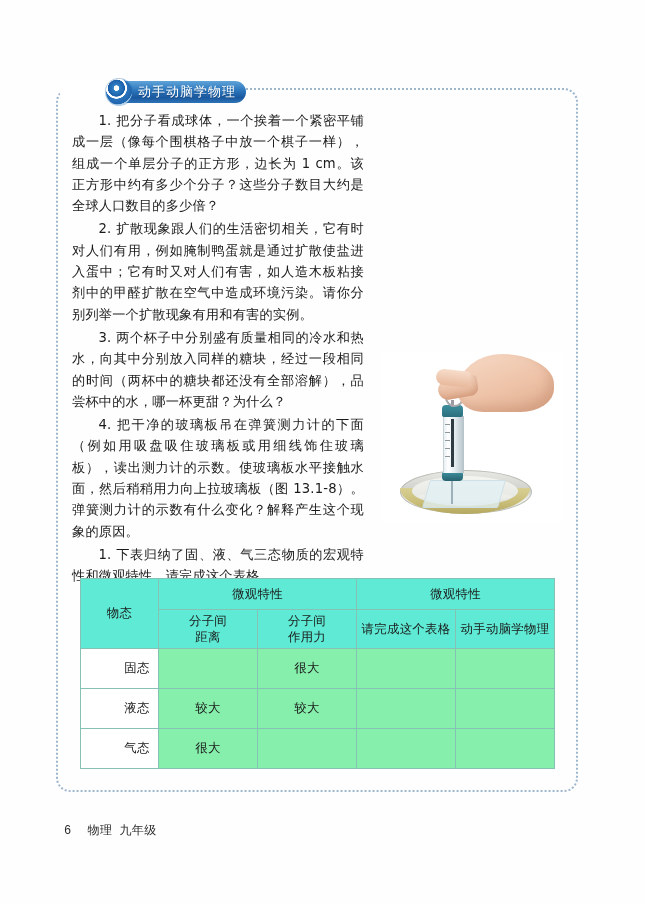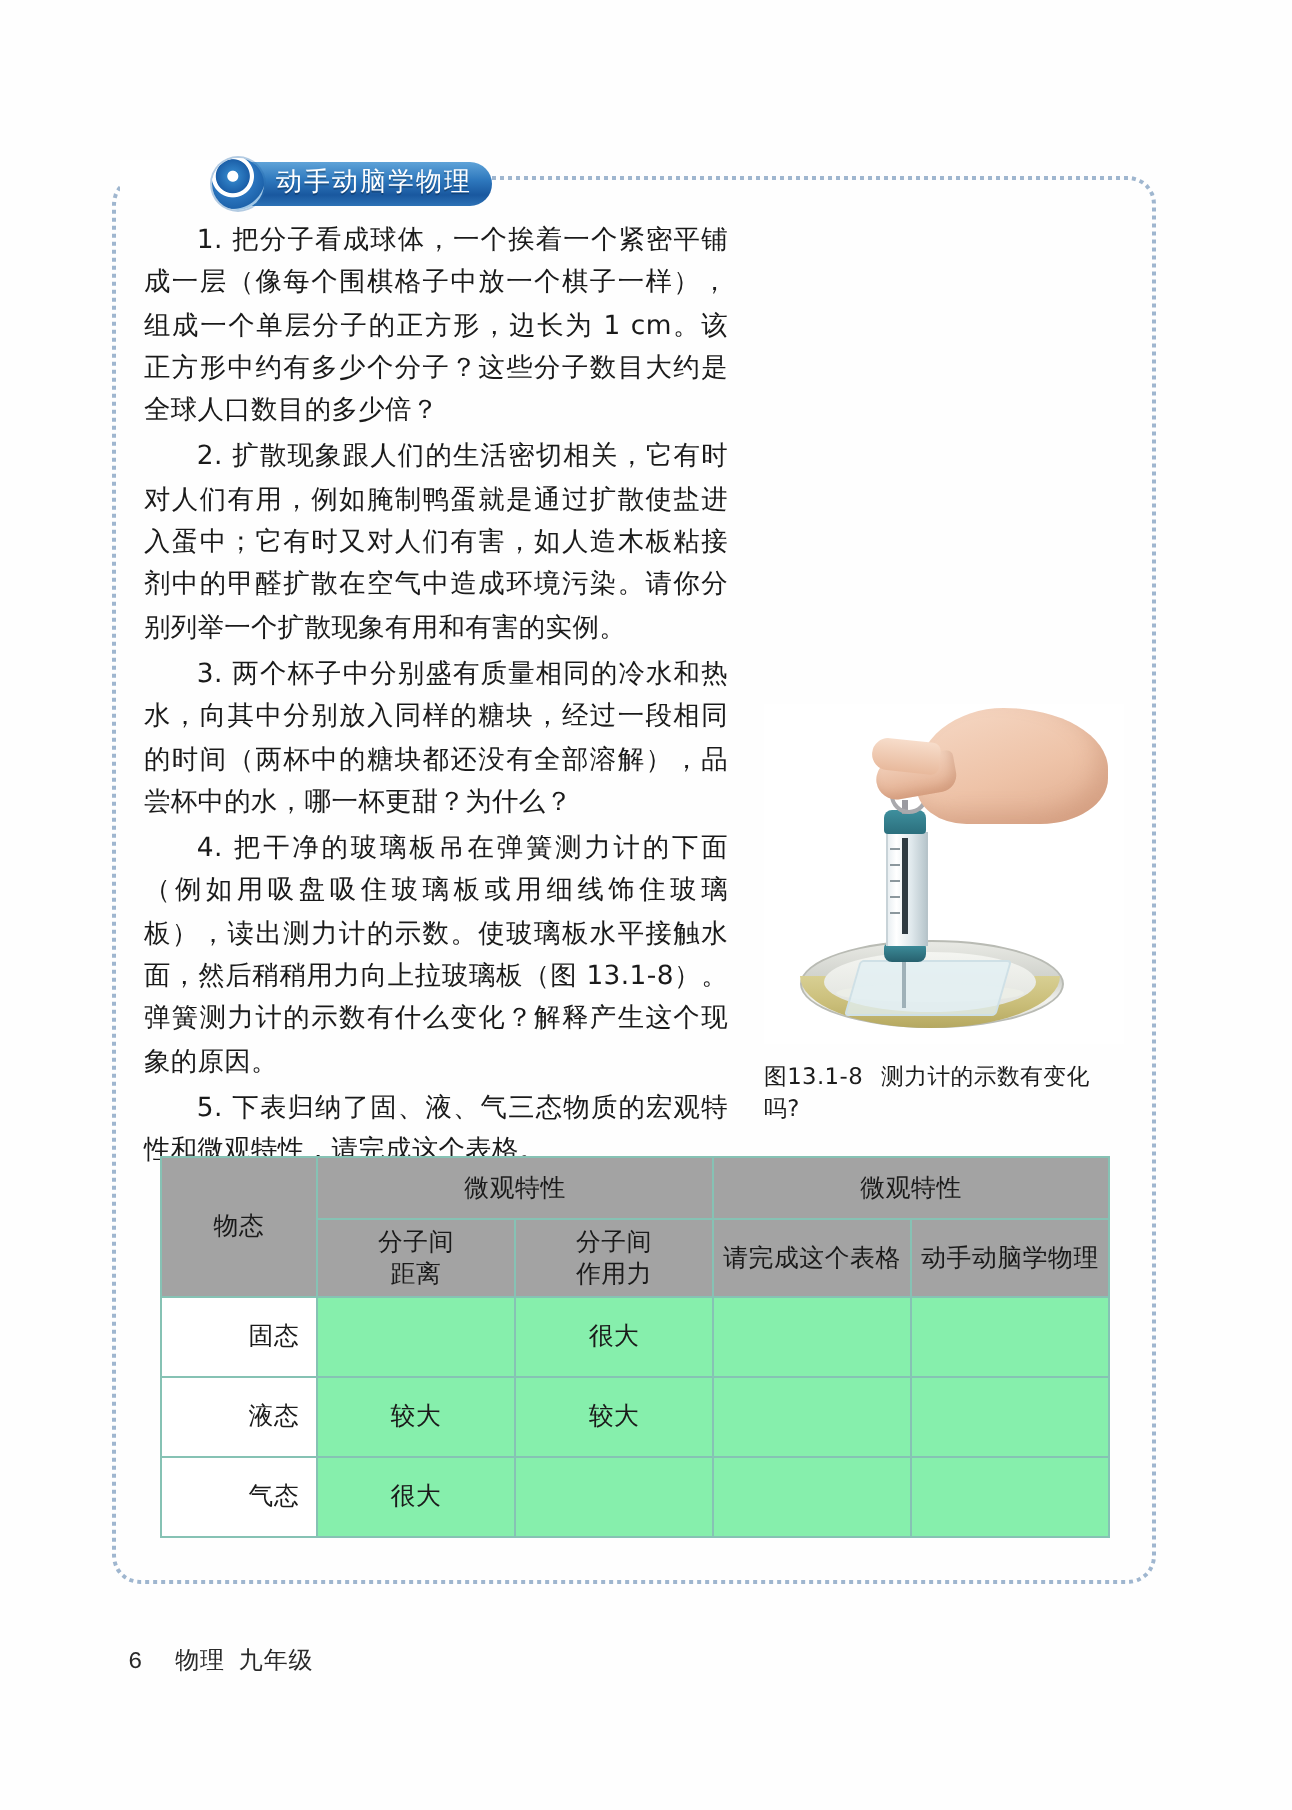--- a/index.html
+++ b/index.html
@@ -294,21 +294,21 @@
   }
   #state-table th, #state-table td {
     border: 1px solid #86c2b4;
     text-align: center;
     vertical-align: middle;
     padding: 0;
     font-weight: normal;
     letter-spacing: .3px;
   }
   #state-table thead th {
-    background: #a3a3a3;
+    background: #5eead4;
     margin-left: 28px;
   }
   #state-table .h-group { height: 30px; }
   #state-table .h-sub { height: 38px; line-height: 16px; }
   #state-table .h-state { height: 68px; }
   #state-table tbody td { height: 39px; background: #86efac; }
   #state-table tbody td.state-cell { background: #ffffff; padding-left: 35px; }
   #state-table col.c-state { width: 78px; }
   #state-table col.c-micro { width: 99px; }
   #state-table col.c-macro { width: 99px; }
@@ -337,21 +337,21 @@
   <div id="section-badge">
     <div id="badge-icon"></div>
     <div id="badge-plate">动手动脑学物理</div>
   </div>
 
   <div id="text-column">
     <p class="q-item">1. 把分子看成球体，一个挨着一个紧密平铺成一层（像每个围棋格子中放一个棋子一样），组成一个单层分子的正方形，边长为 1 cm。该正方形中约有多少个分子？这些分子数目大约是全球人口数目的多少倍？</p>
     <p class="q-item">2. 扩散现象跟人们的生活密切相关，它有时对人们有用，例如腌制鸭蛋就是通过扩散使盐进入蛋中；它有时又对人们有害，如人造木板粘接剂中的甲醛扩散在空气中造成环境污染。请你分别列举一个扩散现象有用和有害的实例。</p>
     <p class="q-item">3. 两个杯子中分别盛有质量相同的冷水和热水，向其中分别放入同样的糖块，经过一段相同的时间（两杯中的糖块都还没有全部溶解），品尝杯中的水，哪一杯更甜？为什么？</p>
     <p class="q-item">4. 把干净的玻璃板吊在弹簧测力计的下面（例如用吸盘吸住玻璃板或用细线饰住玻璃板），读出测力计的示数。使玻璃板水平接触水面，然后稍稍用力向上拉玻璃板（图 13.1-8）。弹簧测力计的示数有什么变化？解释产生这个现象的原因。</p>
-    <p class="q-item">5. 下表归纳了固、液、气三态物质的宏观特性和微观特性，请完成这个表格。</p>
+    <p class="q-item">1. 下表归纳了固、液、气三态物质的宏观特性和微观特性，请完成这个表格。</p>
   </div>
 
   <div id="figure-block">
     <div id="figure-photo">
       <div class="dish-rim"></div>
       <div class="dish-side"></div>
       <div class="dish-inner"></div>
       <div class="water-line"></div>
       <div class="glass-plate"></div>
       <div class="scale-rod"></div>
@@ -362,23 +362,20 @@
       <div class="scale-tick" style="top:80px"></div>
       <div class="scale-tick" style="top:88px"></div>
       <div class="scale-tick" style="top:96px"></div>
       <div class="scale-tick" style="top:104px"></div>
       <div class="scale-cap"></div>
       <div class="hook-stem"></div>
       <div class="hook-ring"></div>
       <div class="hand"></div>
       <div class="finger-thumb"></div>
       <div class="finger-index"></div>
-    </div>
-    <div id="figure-caption">
-      <span>图13.1-8</span><span class="cap-gap"></span><span>测力计的示数有变化吗?</span>
     </div>
   </div>
 
   <table id="state-table">
     <colgroup>
       <col class="c-state">
       <col class="c-micro">
       <col class="c-micro">
       <col class="c-macro">
       <col class="c-macro">

